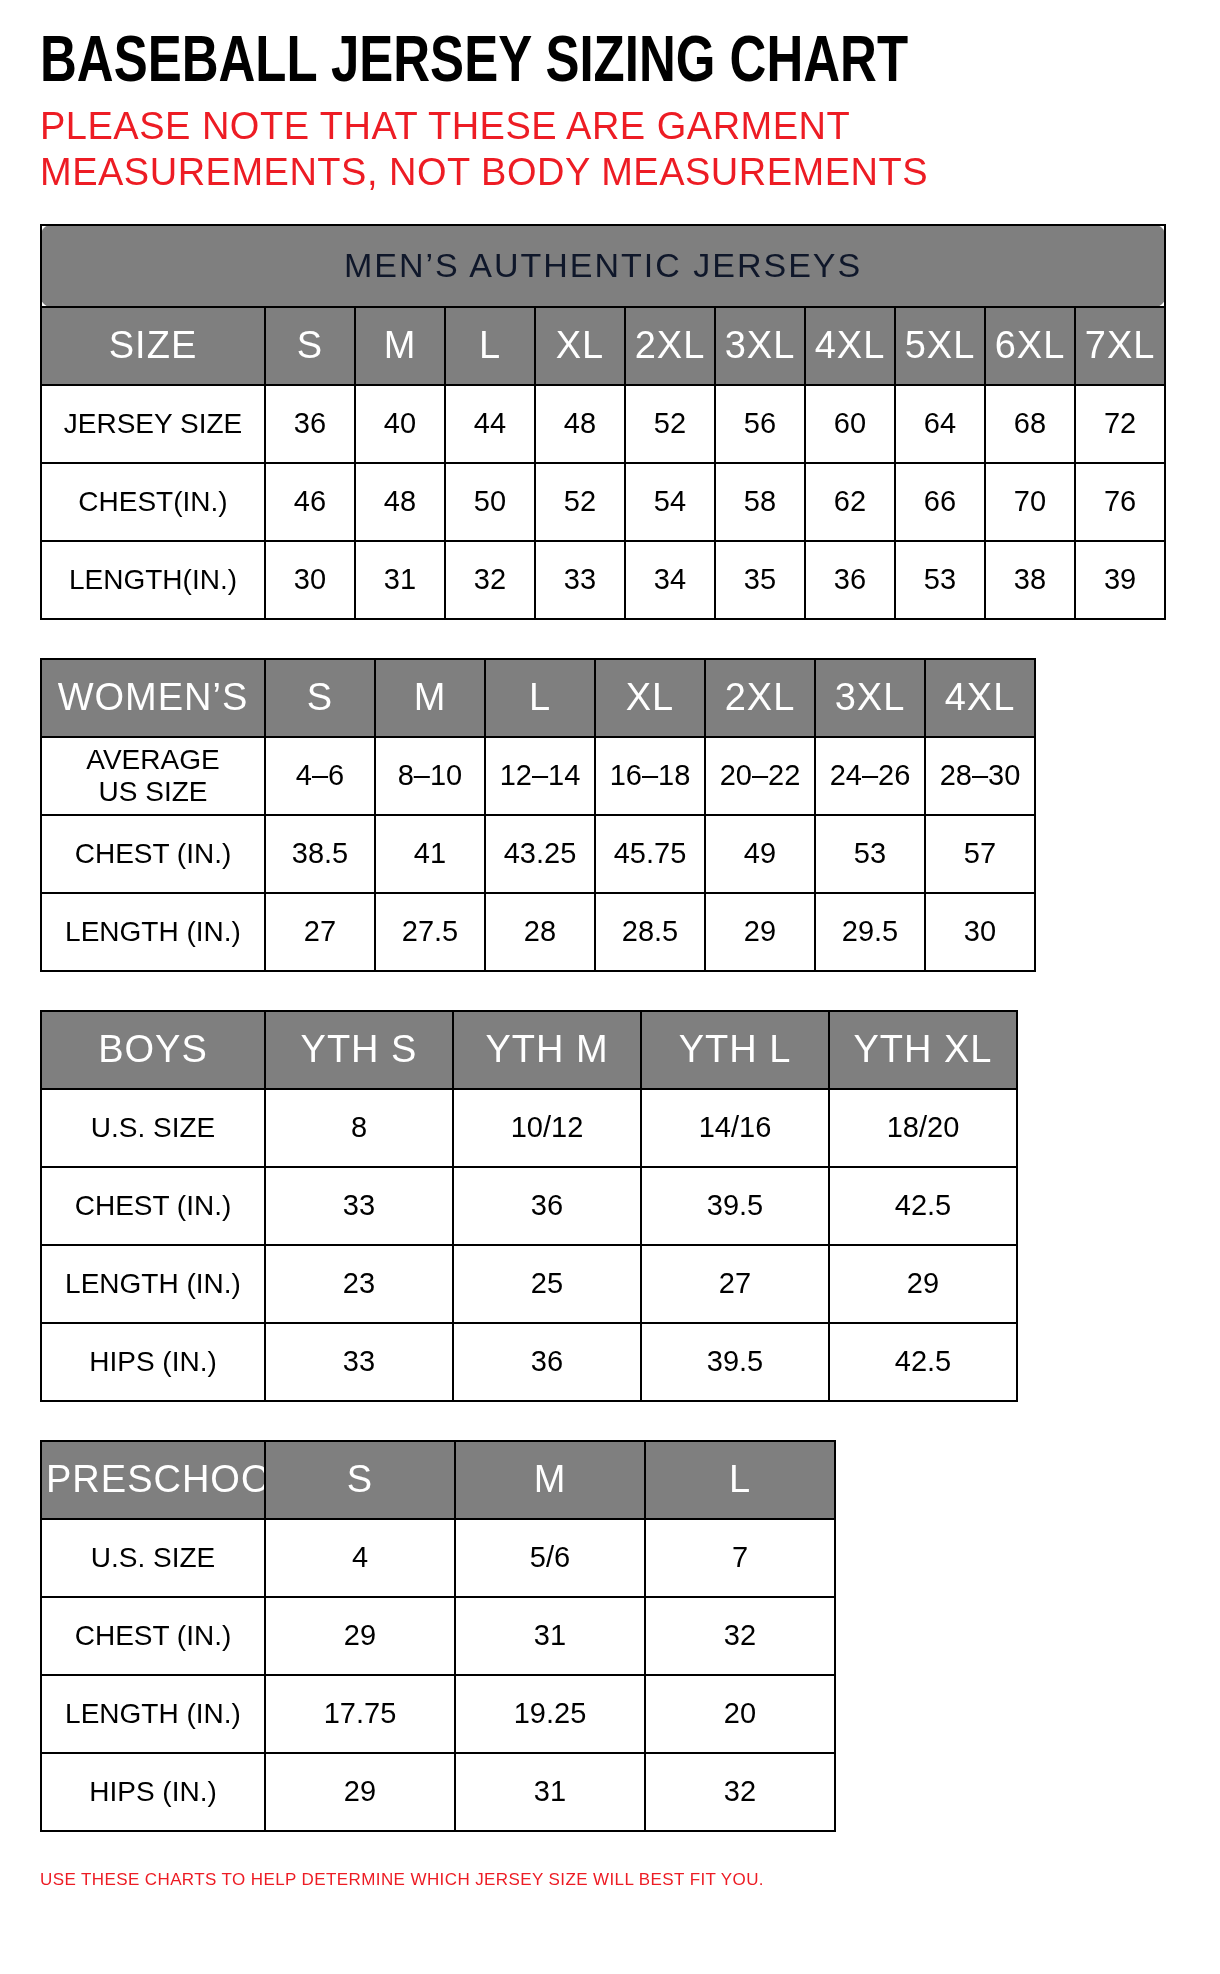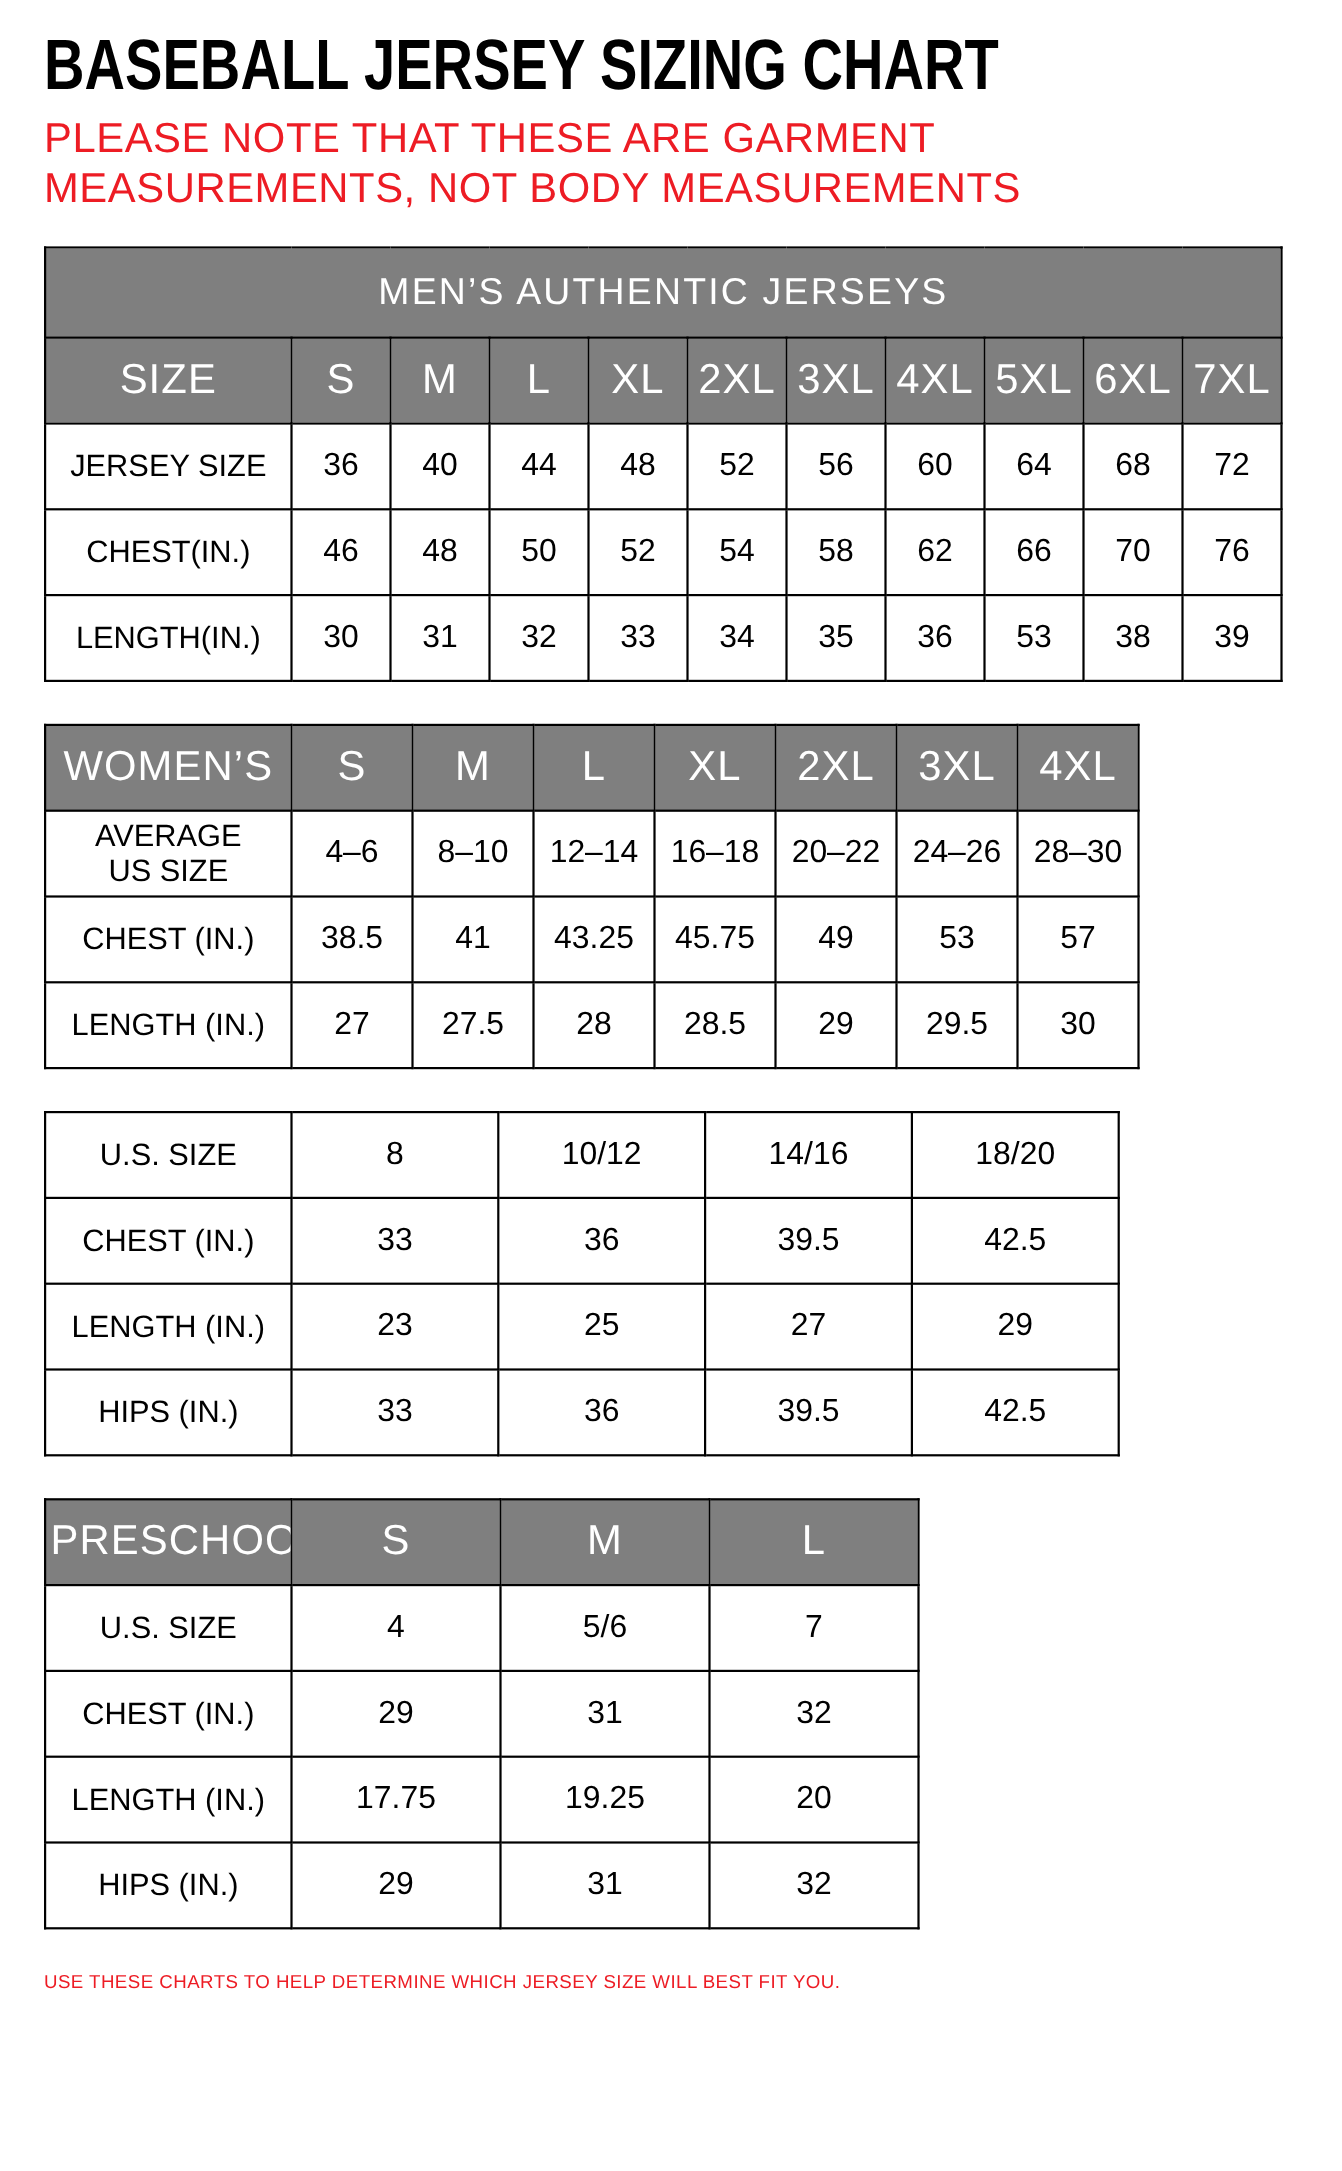--- a/index.html
+++ b/index.html
@@ -50,24 +50,25 @@
     text-align: center;
     vertical-align: middle;
     font-weight: normal;
     font-size: 29px;
     padding: 2px 4px;
     height: 78px;
     overflow: hidden;
   }
   table.chart .banner-row th {
     background: var(--gray);
-    color: #ffffff;
+    color: #0f172a;
     font-size: 34px;
     letter-spacing: 2px;
     height: 82px;
+    border-radius: 10px;
   }
   table.chart .header-row th {
     background: var(--gray);
     color: #fff;
     font-size: 38px;
     letter-spacing: 1px;
   }
   
   .table-mens .header-row th {
     background: #fff;
@@ -227,20 +228,27 @@
 
   <table class="chart table-boys">
     <colgroup>
       <col style="width:224px">
       <col style="width:188px">
         <col style="width:188px">
       <col style="width:188px">
         <col style="width:188px">
     </colgroup>
   <tbody>
+        <tr class="header-row">
+          <th>BOYS</th>
+          <th>YTH S</th>
+          <th>YTH M</th>
+          <th>YTH L</th>
+          <th>YTH XL</th>
+        </tr>
         <tr class="data-row">
           <th class="row-label">U.S. SIZE</th>
           <td class="value-cell">8</td>
           <td class="value-cell">10/12</td>
           <td class="value-cell">14/16</td>
           <td class="value-cell">18/20</td>
         </tr>
         <tr class="data-row">
           <th class="row-label">CHEST (IN.)</th>
           <td class="value-cell">33</td>

